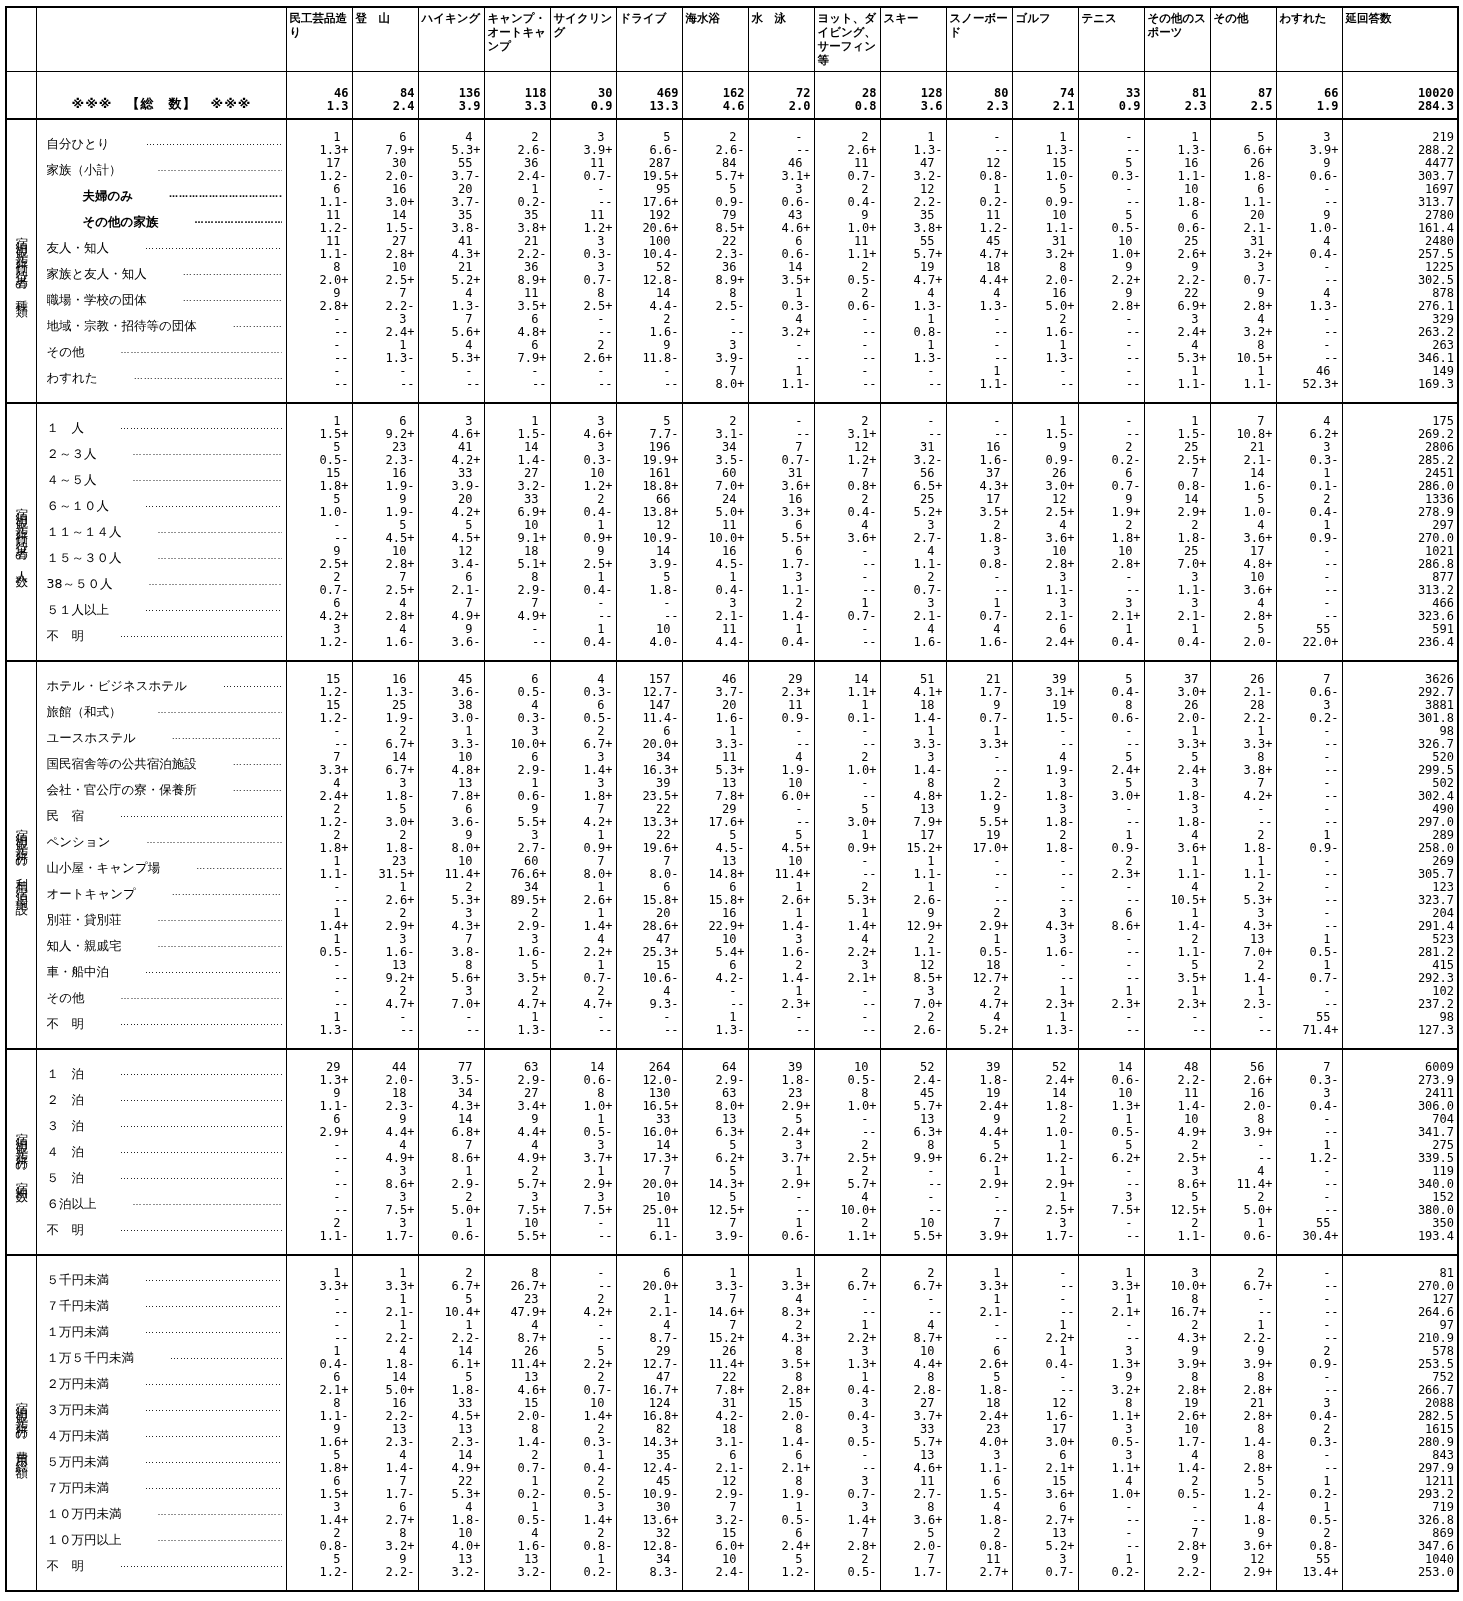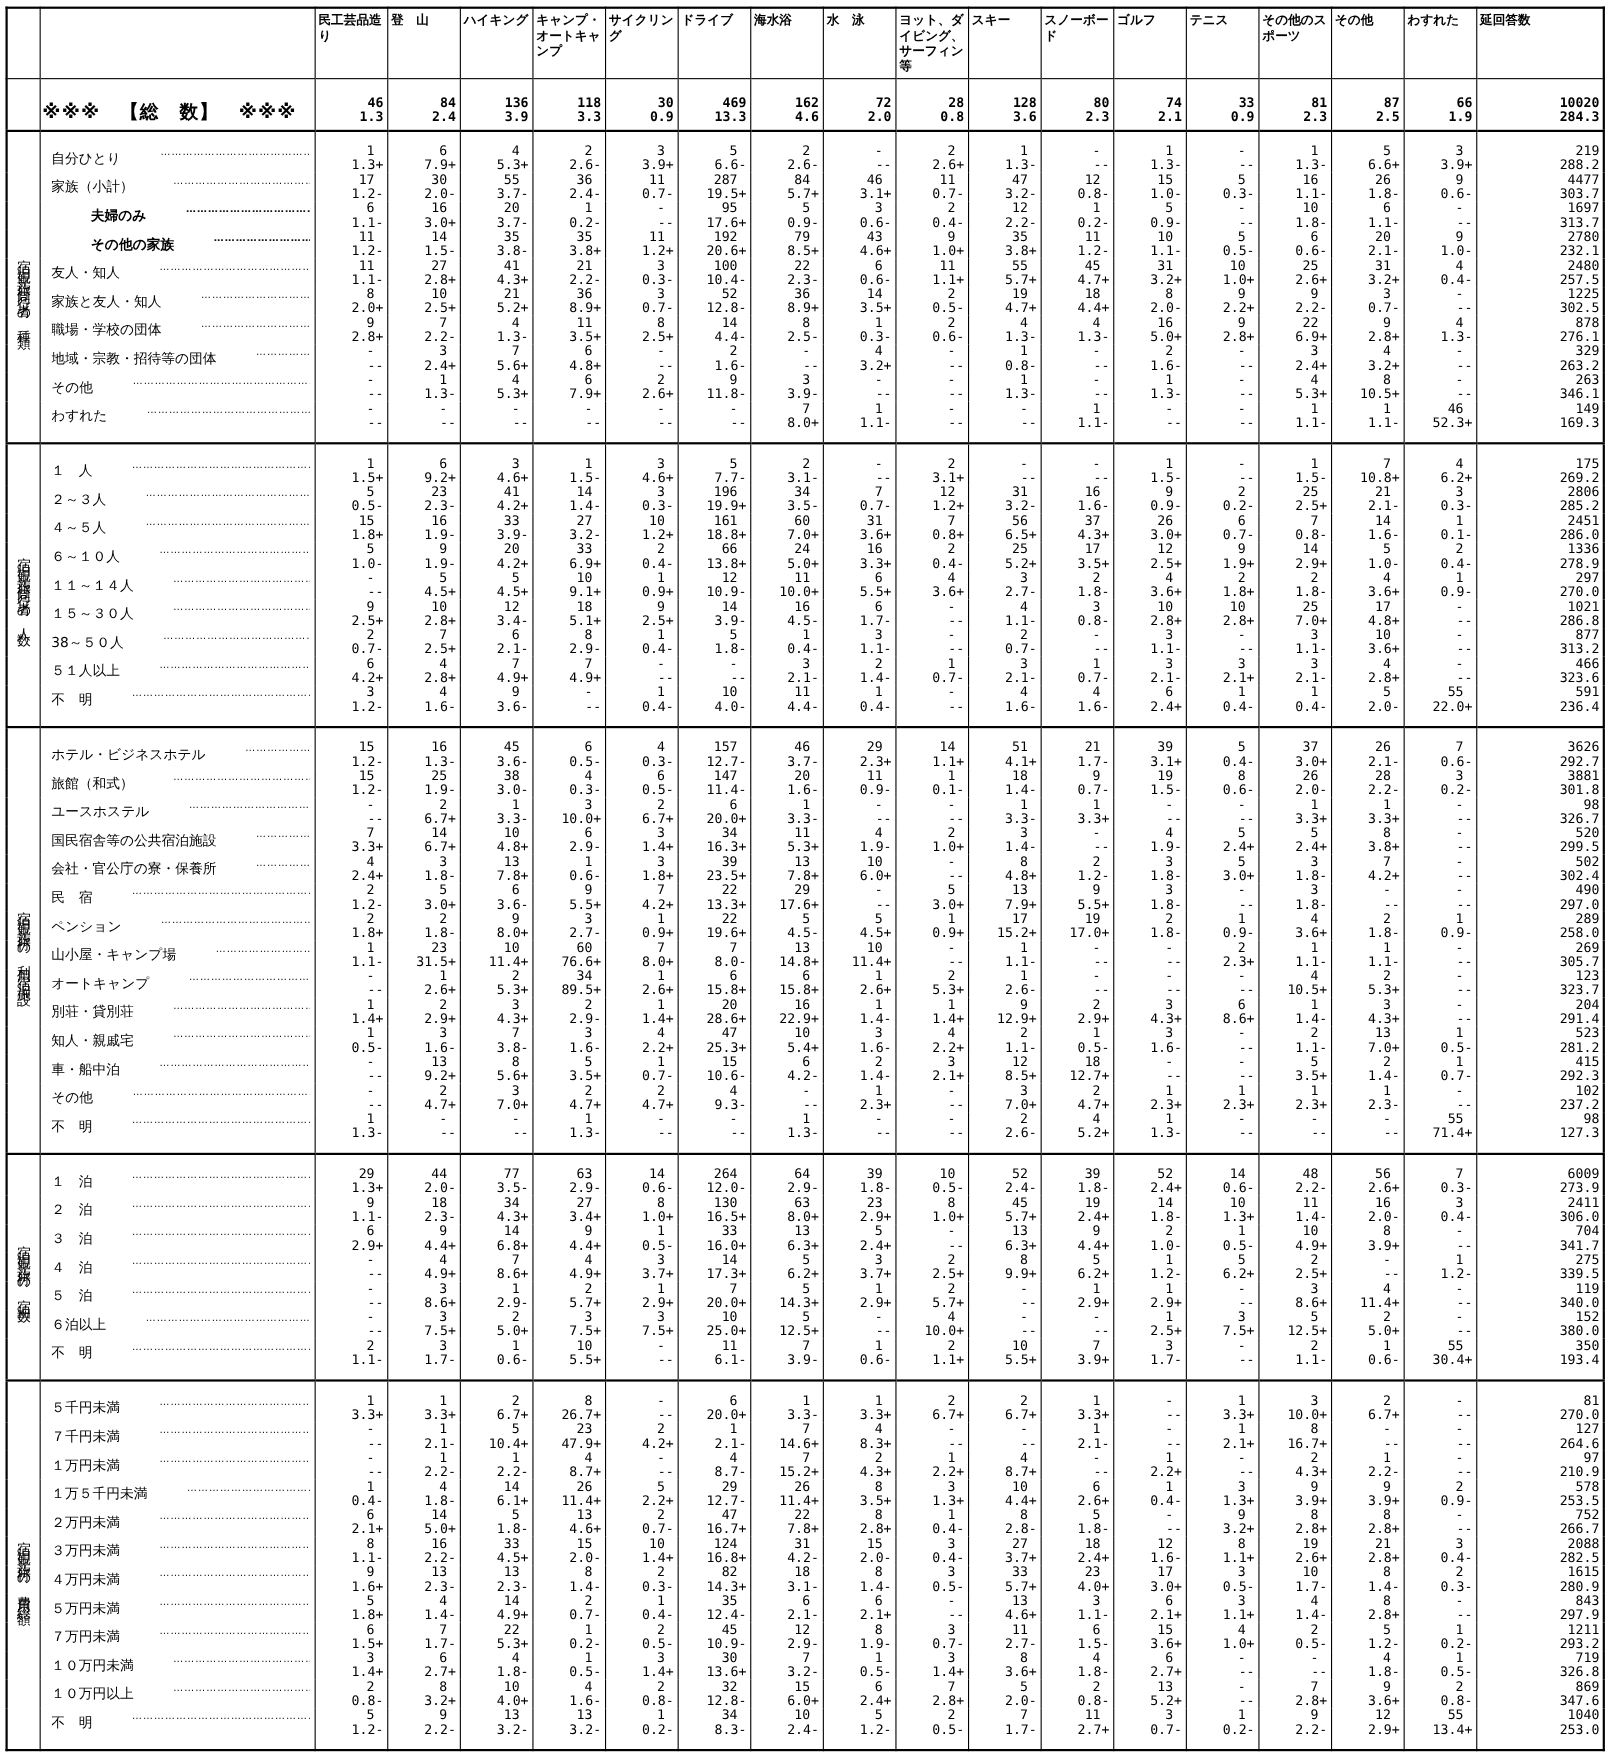--- a/index.html
+++ b/index.html
@@ -15,34 +15,34 @@
   th.colhead, td.dc{border-left:1px solid #000;}
   
   thead th{border-bottom:1.5px solid #000;background:#fff;margin-left:15px;}
   th.colhead{
     vertical-align:top;text-align:left;font-size:11.5px;font-weight:700;
     line-height:14px;padding:3px 1px 0 3px;height:64px;
     word-break:break-all;overflow:hidden;
   }
   
   tr.total-row td{border-bottom:2.5px solid #000;height:48px;vertical-align:bottom;padding-bottom:5px;}
-  td.tlabel{font-size:17px;font-weight:700;letter-spacing:1px;padding-left:2px;white-space:nowrap;overflow:hidden;}
+  td.tlabel{font-size:13px;font-weight:700;letter-spacing:1px;padding-left:2px;white-space:nowrap;overflow:hidden;text-align:center;}
   
   tr.gstart > td{border-top:2px solid #000;}
   tr.gtop > td{padding-top:11px;}
   tr.gbot > td{padding-bottom:11px;}
   
   td.glabel{
     writing-mode:vertical-rl;text-orientation:upright;
     font-size:12.5px;font-weight:500;letter-spacing:5px;
     text-align:center;vertical-align:middle;padding:6px 0;
   }
   
   td.rlabel{font-size:12.5px;font-weight:500;vertical-align:middle;padding:0 4px 0 10px;overflow:hidden;}
-  .rlwrap{display:flex;align-items:flex-start;overflow:hidden;gap:36px;}
+  .rlwrap{display:flex;align-items:center;overflow:hidden;gap:36px;}
   .rlwrap .txt{white-space:nowrap;}
   .rlwrap .dots{flex:1;overflow:hidden;white-space:nowrap;font-size:9px;letter-spacing:1px;color:#111;transform:translateY(-2px);}
   td.rlabel.ind .rlwrap{padding-left:36px;font-weight:bold;}
   
   td.dc{
     font-family:"DejaVu Sans Mono","Liberation Mono",monospace;
     font-size:12px;text-align:right;vertical-align:top;padding:0;
   }
   td.dc .cnt{line-height:13px;padding-right:11px;white-space:nowrap;}
   td.dc .pct{line-height:13px;padding-right:3px;white-space:nowrap;}
@@ -467,21 +467,21 @@
           <td class="dc">
             <div class="cnt">20</div>
             <div class="pct">2.1-</div>
           </td>
           <td class="dc">
             <div class="cnt">9</div>
             <div class="pct">1.0-</div>
           </td>
           <td class="dc sum">
             <div class="cnt">2780</div>
-            <div class="pct">232.1</div>
+            <div class="pct">161.4</div>
           </td>
         </tr>
         <tr>
           <td class="rlabel">
             <div class="rlwrap">
               <span class="txt">友人・知人</span>
               <span class="dots">…………………………………………………………………………………………………………</span>
             </div>
           </td>
           <td class="dc">

